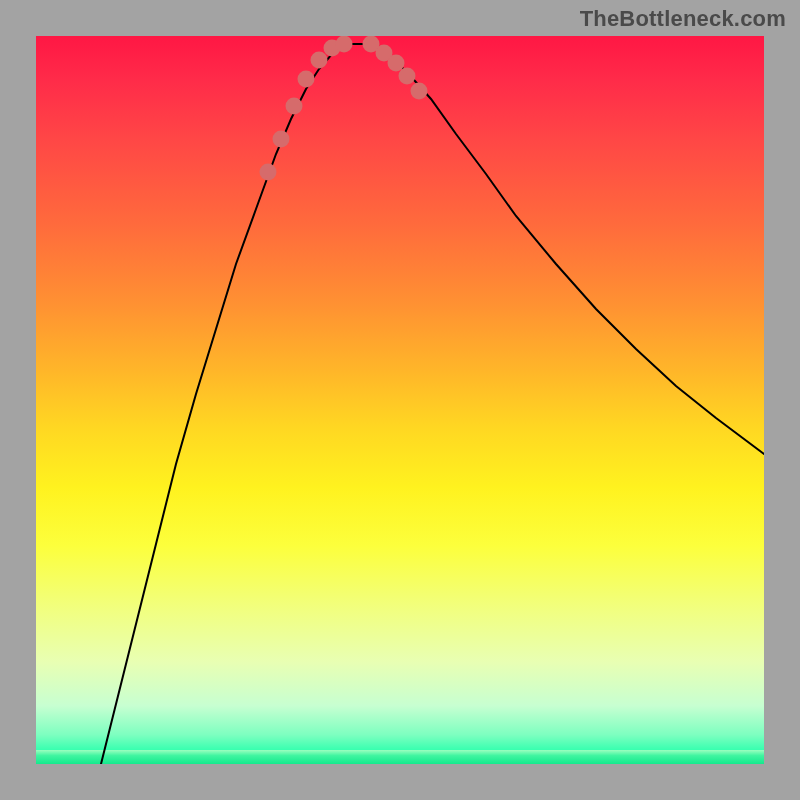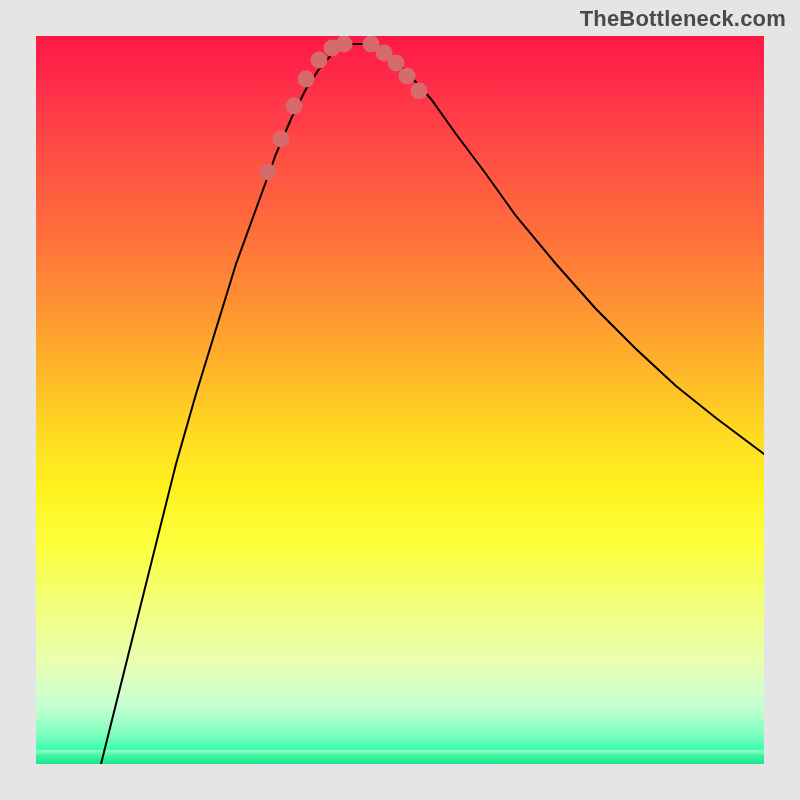--- a/index.html
+++ b/index.html
@@ -10,21 +10,21 @@
     background: #000;
     overflow: hidden;
     font-family: Arial, Helvetica, sans-serif;
   }
   .frame {
     position: absolute;
     top: 0;
     left: 0;
     width: 800px;
     height: 800px;
-    background: #e5e5e5;
+    background: #a3a3a3;
   }
   .plot-area {
     position: absolute;
     top: 36px;
     left: 36px;
     width: 728px;
     height: 728px;
     overflow: hidden;
   }
   .gradient-bg {

